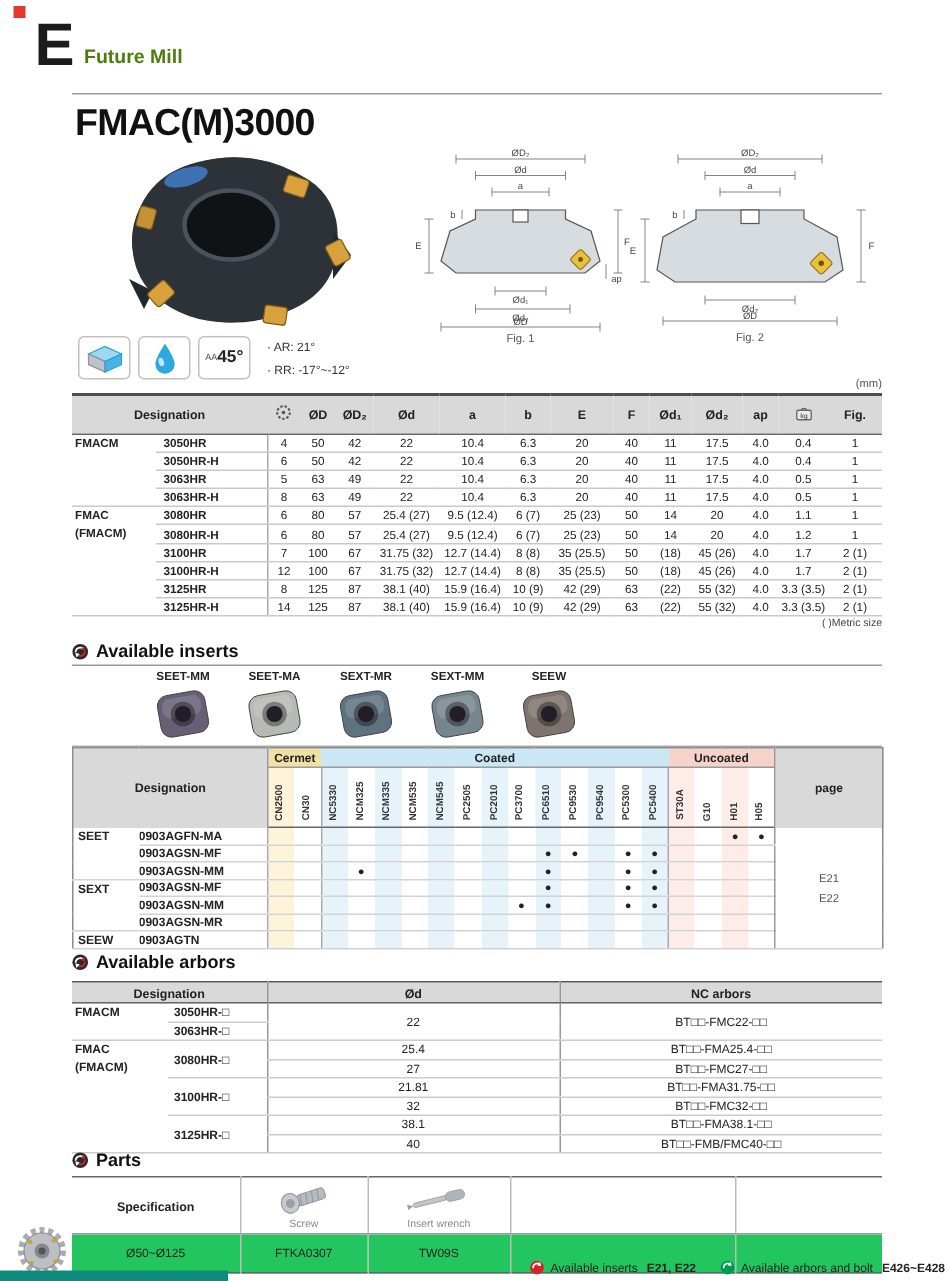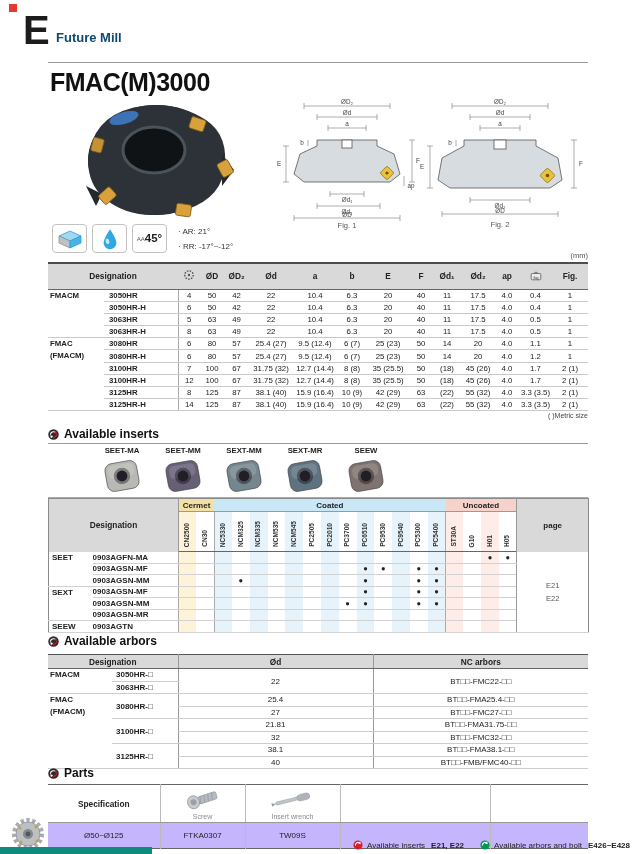--- a/index.html
+++ b/index.html
@@ -3,21 +3,21 @@
 <meta charset="utf-8">
 <style>
   *{margin:0;padding:0;box-sizing:border-box}
   html,body{width:632px;height:854px}
   body{position:relative;background:#fff;color:#222;font-family:"Liberation Sans","DejaVu Sans",sans-serif;overflow:hidden}
   table{border-collapse:collapse;table-layout:fixed}
 
   
   .corner-red{position:absolute;left:9px;top:4px;width:8px;height:8px;background:#e3392e}
   .big-e{position:absolute;left:23px;top:10px;font-size:40px;font-weight:700;color:#1c1c1c;line-height:1}
-  .sec-name{position:absolute;left:56px;top:30px;font-size:13px;font-weight:700;color:#0c4a6e}
+  .sec-name{position:absolute;left:56px;top:30px;font-size:13px;font-weight:700;color:#4d7c0f}
   .rule{position:absolute;left:48px;top:62px;width:540px;border-top:1px solid #9a9a9a}
   .title{position:absolute;left:50px;top:68px;font-size:25px;font-weight:700;color:#111;letter-spacing:-0.5px}
 
   
   .photo{position:absolute;left:72px;top:94px}
   .fig1{position:absolute;left:272px;top:96px}
   .fig2{position:absolute;left:412px;top:96px}
   .dim{stroke:#777;stroke-width:0.6}
   .dimtxt{font-size:6.3px;fill:#444}
   .figcap{font-size:7.5px;fill:#555}
@@ -73,21 +73,21 @@
   .at td{font-size:8px;text-align:center;height:12.5px;border-bottom:0.7px solid #ccc;white-space:nowrap}
   .at td.model{text-align:left;font-weight:700;padding-left:4px}
   .at td.grp{text-align:left;font-weight:700;vertical-align:top;white-space:pre-line;line-height:12px;padding-left:2px}
   .at tr.gs td{border-top:1.3px solid #858585}
 
   
   .pt{position:absolute;left:48px;top:784px;width:540px;border-top:1.4px solid #666;border-bottom:1.4px solid #666}
   .pt td{border-left:0.8px solid #bbb;text-align:center;font-size:8px;vertical-align:middle}
   .pt td:first-child{border-left:none}
   .pt tr.r1 td{height:38px;border-bottom:0.8px solid #999}
-  .pt tr.r2 td{height:26px;background:#c4b5fd}
+  .pt tr.r2 td{height:26px;background:#22c55e}
   .pt .spec{font-weight:700;font-size:8.3px}
   .pt .plabel{display:block;font-size:7px;color:#8a8a8a;margin-top:0px}
 
   
   .footer{position:absolute;top:840px;right:2px;display:flex;gap:16px;align-items:center;font-size:8px;color:#222}
   .footer .fi{display:flex;align-items:center;gap:4px}
   .footer b{margin-left:2px}
 
   .teal-bar{position:absolute;left:0;top:847px;width:152px;height:7px;background:#0e8b7d}
   .corner-logo{position:absolute;left:10px;top:816px}
@@ -446,50 +446,50 @@
     <path d="M2.6,6.4 a3.4,3.4 0 0 1 5.6,-2.6" stroke="#fff" stroke-width="1.2" fill="none"></path>
     <path d="M8.8,1.8 L9.6,5.2 L6.4,4.3 Z" fill="#d2232a"></path>
     <path d="M9.4,5.6 a3.4,3.4 0 0 1 -5.6,2.6" stroke="#d2232a" stroke-width="1.2" fill="none"></path>
     <path d="M3.2,10.2 L2.4,6.8 L5.6,7.7 Z" fill="#fff"></path>
   </svg>
   <span>Available inserts</span>
 </div>
 
 <div class="strip">
     <div class="ins-item">
+      <div class="ins-label">SEET-MM</div>
+      <svg width="44" height="40" viewBox="0 0 44 40">
+        <rect x="6" y="6" width="32" height="28" rx="7" transform="rotate(-10 22 20)" fill="#665f76" stroke="#3c3c3c" stroke-width="0.6"></rect>
+        <rect x="9" y="8.5" width="26" height="13" rx="5" transform="rotate(-10 22 20)" fill="rgba(255,255,255,0.14)"></rect>
+        <circle cx="22" cy="20" r="8.2" fill="rgba(0,0,0,0.35)"></circle>
+        <circle cx="22" cy="20" r="5.4" fill="#221d27"></circle>
+      </svg>
+    </div>
+    <div class="ins-item">
       <div class="ins-label">SEET-MA</div>
       <svg width="44" height="40" viewBox="0 0 44 40">
         <rect x="6" y="6" width="32" height="28" rx="7" transform="rotate(-10 22 20)" fill="#b7b9b4" stroke="#3c3c3c" stroke-width="0.6"></rect>
         <rect x="9" y="8.5" width="26" height="13" rx="5" transform="rotate(-10 22 20)" fill="rgba(255,255,255,0.14)"></rect>
         <circle cx="22" cy="20" r="8.2" fill="rgba(0,0,0,0.35)"></circle>
         <circle cx="22" cy="20" r="5.4" fill="#221d27"></circle>
       </svg>
     </div>
     <div class="ins-item">
-      <div class="ins-label">SEET-MM</div>
+      <div class="ins-label">SEXT-MR</div>
       <svg width="44" height="40" viewBox="0 0 44 40">
-        <rect x="6" y="6" width="32" height="28" rx="7" transform="rotate(-10 22 20)" fill="#665f76" stroke="#3c3c3c" stroke-width="0.6"></rect>
+        <rect x="6" y="6" width="32" height="28" rx="7" transform="rotate(-10 22 20)" fill="#5f7280" stroke="#3c3c3c" stroke-width="0.6"></rect>
         <rect x="9" y="8.5" width="26" height="13" rx="5" transform="rotate(-10 22 20)" fill="rgba(255,255,255,0.14)"></rect>
         <circle cx="22" cy="20" r="8.2" fill="rgba(0,0,0,0.35)"></circle>
         <circle cx="22" cy="20" r="5.4" fill="#221d27"></circle>
       </svg>
     </div>
     <div class="ins-item">
       <div class="ins-label">SEXT-MM</div>
       <svg width="44" height="40" viewBox="0 0 44 40">
         <rect x="6" y="6" width="32" height="28" rx="7" transform="rotate(-10 22 20)" fill="#75868f" stroke="#3c3c3c" stroke-width="0.6"></rect>
-        <rect x="9" y="8.5" width="26" height="13" rx="5" transform="rotate(-10 22 20)" fill="rgba(255,255,255,0.14)"></rect>
-        <circle cx="22" cy="20" r="8.2" fill="rgba(0,0,0,0.35)"></circle>
-        <circle cx="22" cy="20" r="5.4" fill="#221d27"></circle>
-      </svg>
-    </div>
-    <div class="ins-item">
-      <div class="ins-label">SEXT-MR</div>
-      <svg width="44" height="40" viewBox="0 0 44 40">
-        <rect x="6" y="6" width="32" height="28" rx="7" transform="rotate(-10 22 20)" fill="#5f7280" stroke="#3c3c3c" stroke-width="0.6"></rect>
         <rect x="9" y="8.5" width="26" height="13" rx="5" transform="rotate(-10 22 20)" fill="rgba(255,255,255,0.14)"></rect>
         <circle cx="22" cy="20" r="8.2" fill="rgba(0,0,0,0.35)"></circle>
         <circle cx="22" cy="20" r="5.4" fill="#221d27"></circle>
       </svg>
     </div>
     <div class="ins-item">
       <div class="ins-label">SEEW</div>
       <svg width="44" height="40" viewBox="0 0 44 40">
         <rect x="6" y="6" width="32" height="28" rx="7" transform="rotate(-10 22 20)" fill="#7e736e" stroke="#3c3c3c" stroke-width="0.6"></rect>
         <rect x="9" y="8.5" width="26" height="13" rx="5" transform="rotate(-10 22 20)" fill="rgba(255,255,255,0.14)"></rect>

